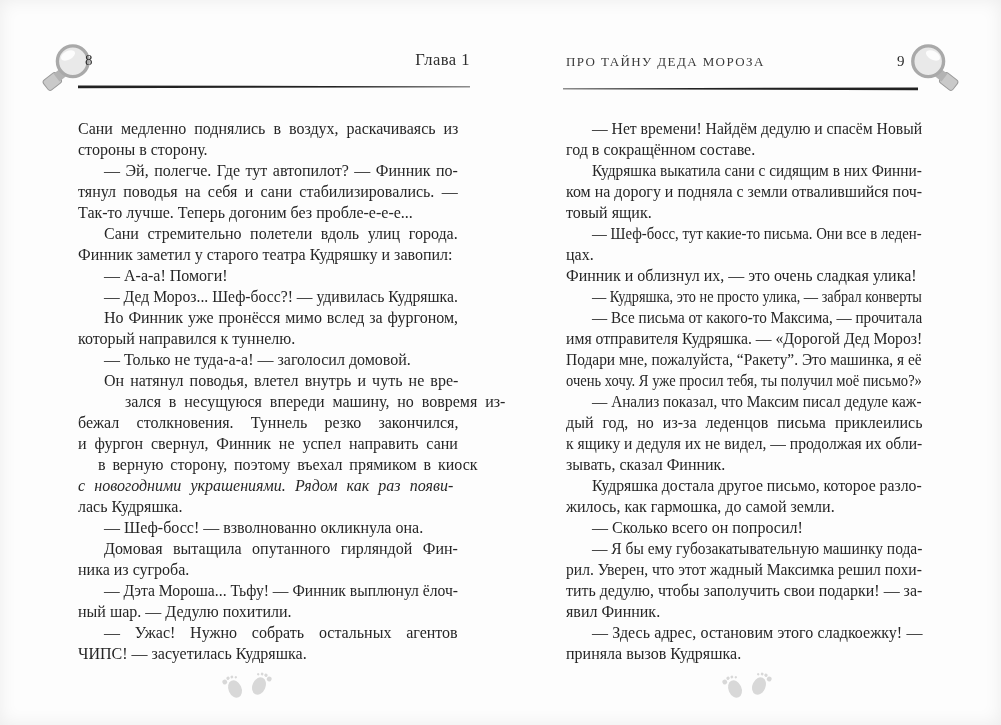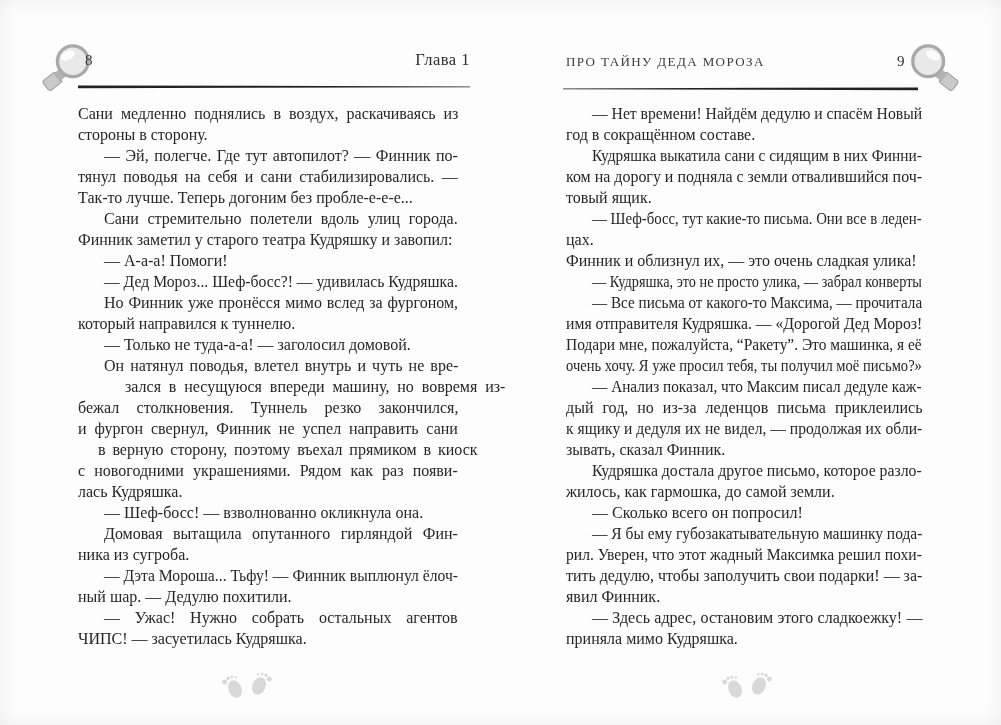--- a/index.html
+++ b/index.html
@@ -22,21 +22,21 @@
   .page.right .pagenum{left:396px;top:53px;}
   .chapter-title{position:absolute;left:78px;top:50px;width:392px;text-align:right;
     font-size:16.5px;letter-spacing:.5px;color:#2e2e2e;}
   .running-title{position:absolute;left:65px;top:54px;font-size:13px;
     letter-spacing:1.4px;color:#3a3a3a;}
   .rule{position:absolute;display:block;}
   .page.left .rule{left:78px;top:75px;}
   .page.right .rule{left:62px;top:77px;}
 
   
-  .text-col{position:absolute;top:103px;}
+  .text-col{position:absolute;top:118px;}
   .page.left .text-col{left:78px;width:380px;}
   .page.right .text-col{left:65px;width:356px;}
   .line{height:21px;line-height:21px;font-size:16px;overflow:visible;}
   .line.indent{padding-left:26px;}
   .line>span{display:inline-block;white-space:pre;transform-origin:0 60%;}
 
   
   .footprints{position:absolute;top:664px;width:60px;height:40px;opacity:.95;}
   .page.left .footprints{left:218px;}
   .page.right .footprints{left:217px;}
@@ -73,21 +73,21 @@
         <div class="line indent"><span>— А-а-а! Помоги!</span></div>
         <div class="line indent"><span style="transform: scaleX(0.980609);">— Дед Мороз... Шеф-босс?! — удивилась Кудряшка.</span></div>
         <div class="line indent"><span style="word-spacing: 0.857143px;">Но Финник уже пронёсся мимо вслед за фургоном,</span></div>
         <div class="line"><span>который направился к туннелю.</span></div>
         <div class="line indent"><span>— Только не туда-а-а! — заголосил домовой.</span></div>
         <div class="line indent"><span style="word-spacing: 2.125px;">Он натянул поводья, влетел внутрь и чуть не вре-</span></div>
         <div class="line"><span style="word-spacing: 3.85714px; margin-left: 47px;">зался в несущуюся впереди машину, но вовремя из-</span></div>
         <div class="line"><span style="word-spacing: 13.25px;">бежал столкновения. Туннель резко закончился,</span></div>
         <div class="line"><span style="word-spacing: 3.85714px;">и фургон свернул, Финник не успел направить сани</span></div>
         <div class="line"><span style="word-spacing: 2.85714px; margin-left: 20px;">в верную сторону, поэтому въехал прямиком в киоск</span></div>
-        <div class="line"><span style="word-spacing: 5.16667px;">с новогодними украшениями. Рядом как раз появи-</span></div>
+        <div class="line"><span style="word-spacing: 5.16667px; font-style: italic;">с новогодними украшениями. Рядом как раз появи-</span></div>
         <div class="line"><span>лась Кудряшка.</span></div>
         <div class="line indent"><span>— Шеф-босс! — взволнованно окликнула она.</span></div>
         <div class="line indent"><span style="word-spacing: 6.5px;">Домовая вытащила опутанного гирляндой Фин-</span></div>
         <div class="line"><span>ника из сугроба.</span></div>
         <div class="line indent"><span style="transform: scaleX(0.977901);">— Дэта Мороша... Тьфу! — Финник выплюнул ёлоч-</span></div>
         <div class="line"><span>ный шар. — Дедулю похитили.</span></div>
         <div class="line indent"><span style="word-spacing: 10.8px;">— Ужас! Нужно собрать остальных агентов</span></div>
         <div class="line"><span>ЧИПС! — засуетилась Кудряшка.</span></div>
       </div>
     <span class="footprints">
@@ -147,21 +147,21 @@
         <div class="line"><span style="transform: scaleX(0.975342);">к ящику и дедуля их не видел, — продолжая их обли-</span></div>
         <div class="line"><span>зывать, сказал Финник.</span></div>
         <div class="line indent"><span style="transform: scaleX(0.985075);">Кудряшка достала другое письмо, которое разло-</span></div>
         <div class="line"><span>жилось, как гармошка, до самой земли.</span></div>
         <div class="line indent"><span>— Сколько всего он попросил!</span></div>
         <div class="line indent"><span style="transform: scaleX(0.967742);">— Я бы ему губозакатывательную машинку пода-</span></div>
         <div class="line"><span style="transform: scaleX(0.975342);">рил. Уверен, что этот жадный Максимка решил похи-</span></div>
         <div class="line"><span style="transform: scaleX(0.997199);">тить дедулю, чтобы заполучить свои подарки! — за-</span></div>
         <div class="line"><span>явил Финник.</span></div>
         <div class="line indent"><span style="word-spacing: 0.333333px;">— Здесь адрес, остановим этого сладкоежку! —</span></div>
-        <div class="line"><span>приняла мимо Кудряшка.</span></div>
+        <div class="line"><span>приняла вызов Кудряшка.</span></div>
       </div>
     <span class="footprints">
       <svg width="60" height="40" viewBox="0 0 60 40">
         <g fill="#d7d7d7">
           <g transform="rotate(-24 17 25)">
             <ellipse cx="17" cy="25" rx="6.5" ry="9"></ellipse>
             <circle cx="10.5" cy="14.5" r="2.4"></circle>
             <circle cx="15" cy="12.3" r="1.7"></circle>
             <circle cx="19" cy="12.8" r="1.4"></circle>
             <circle cx="22.5" cy="14.6" r="1.2"></circle>

